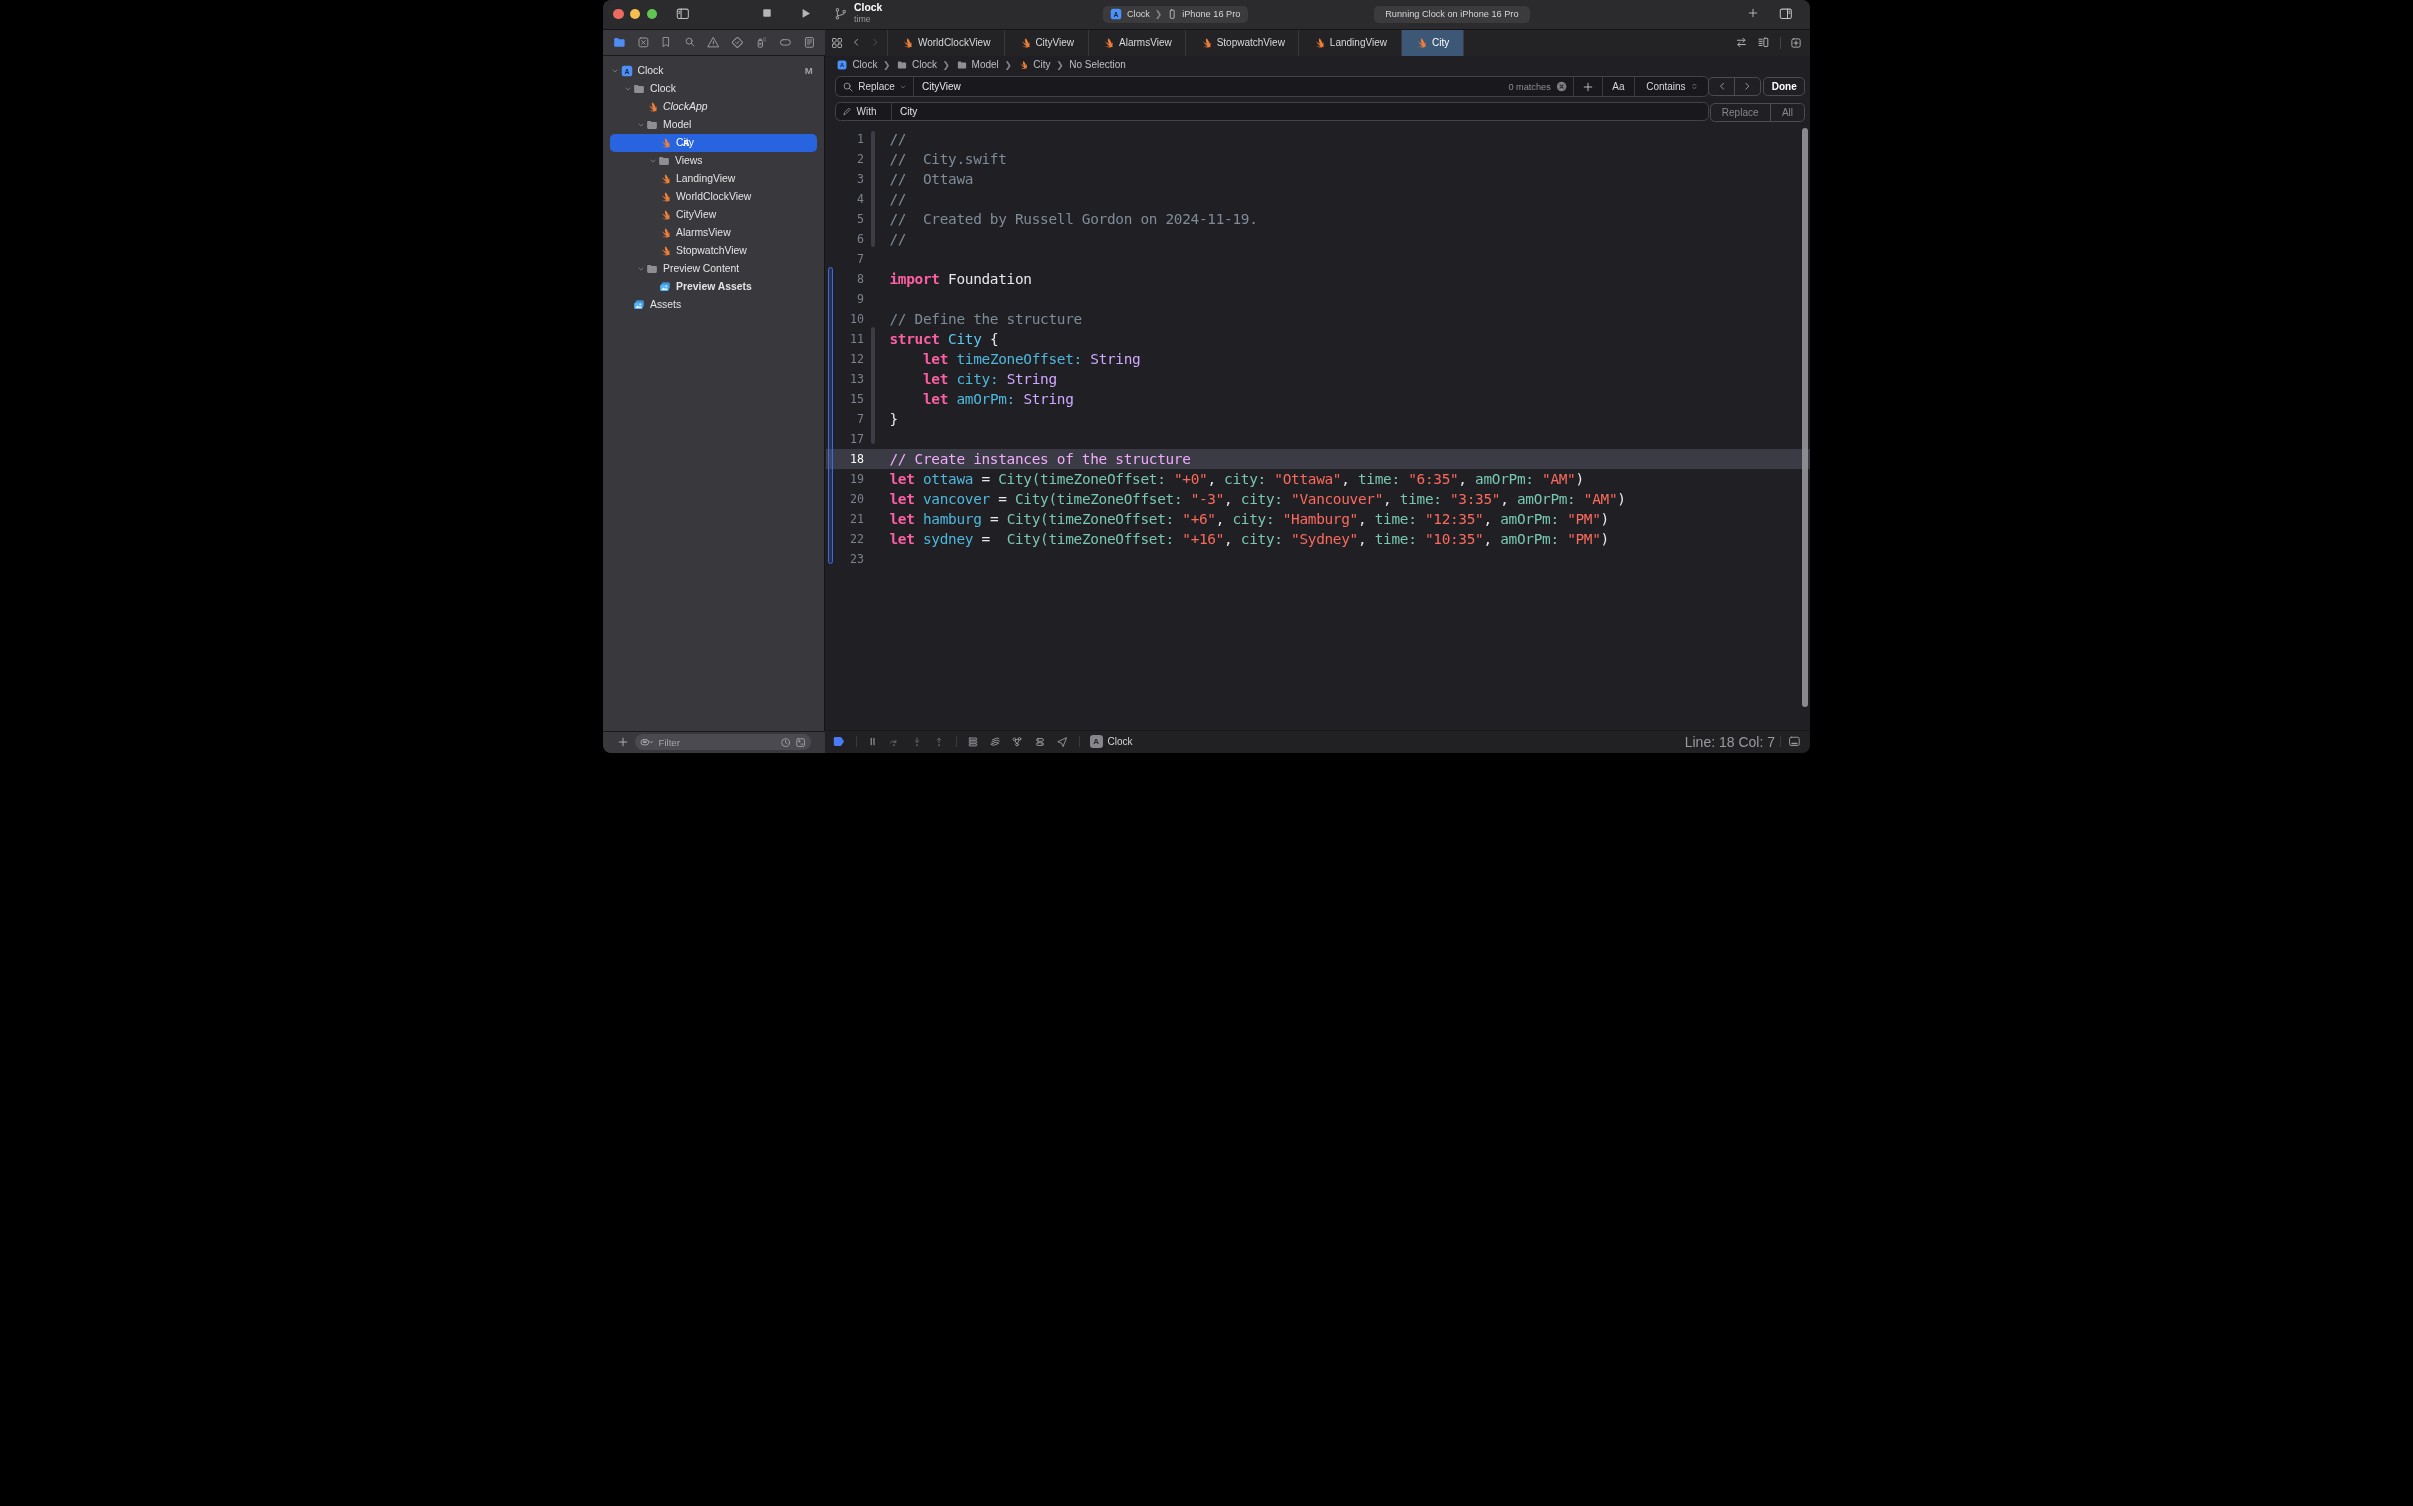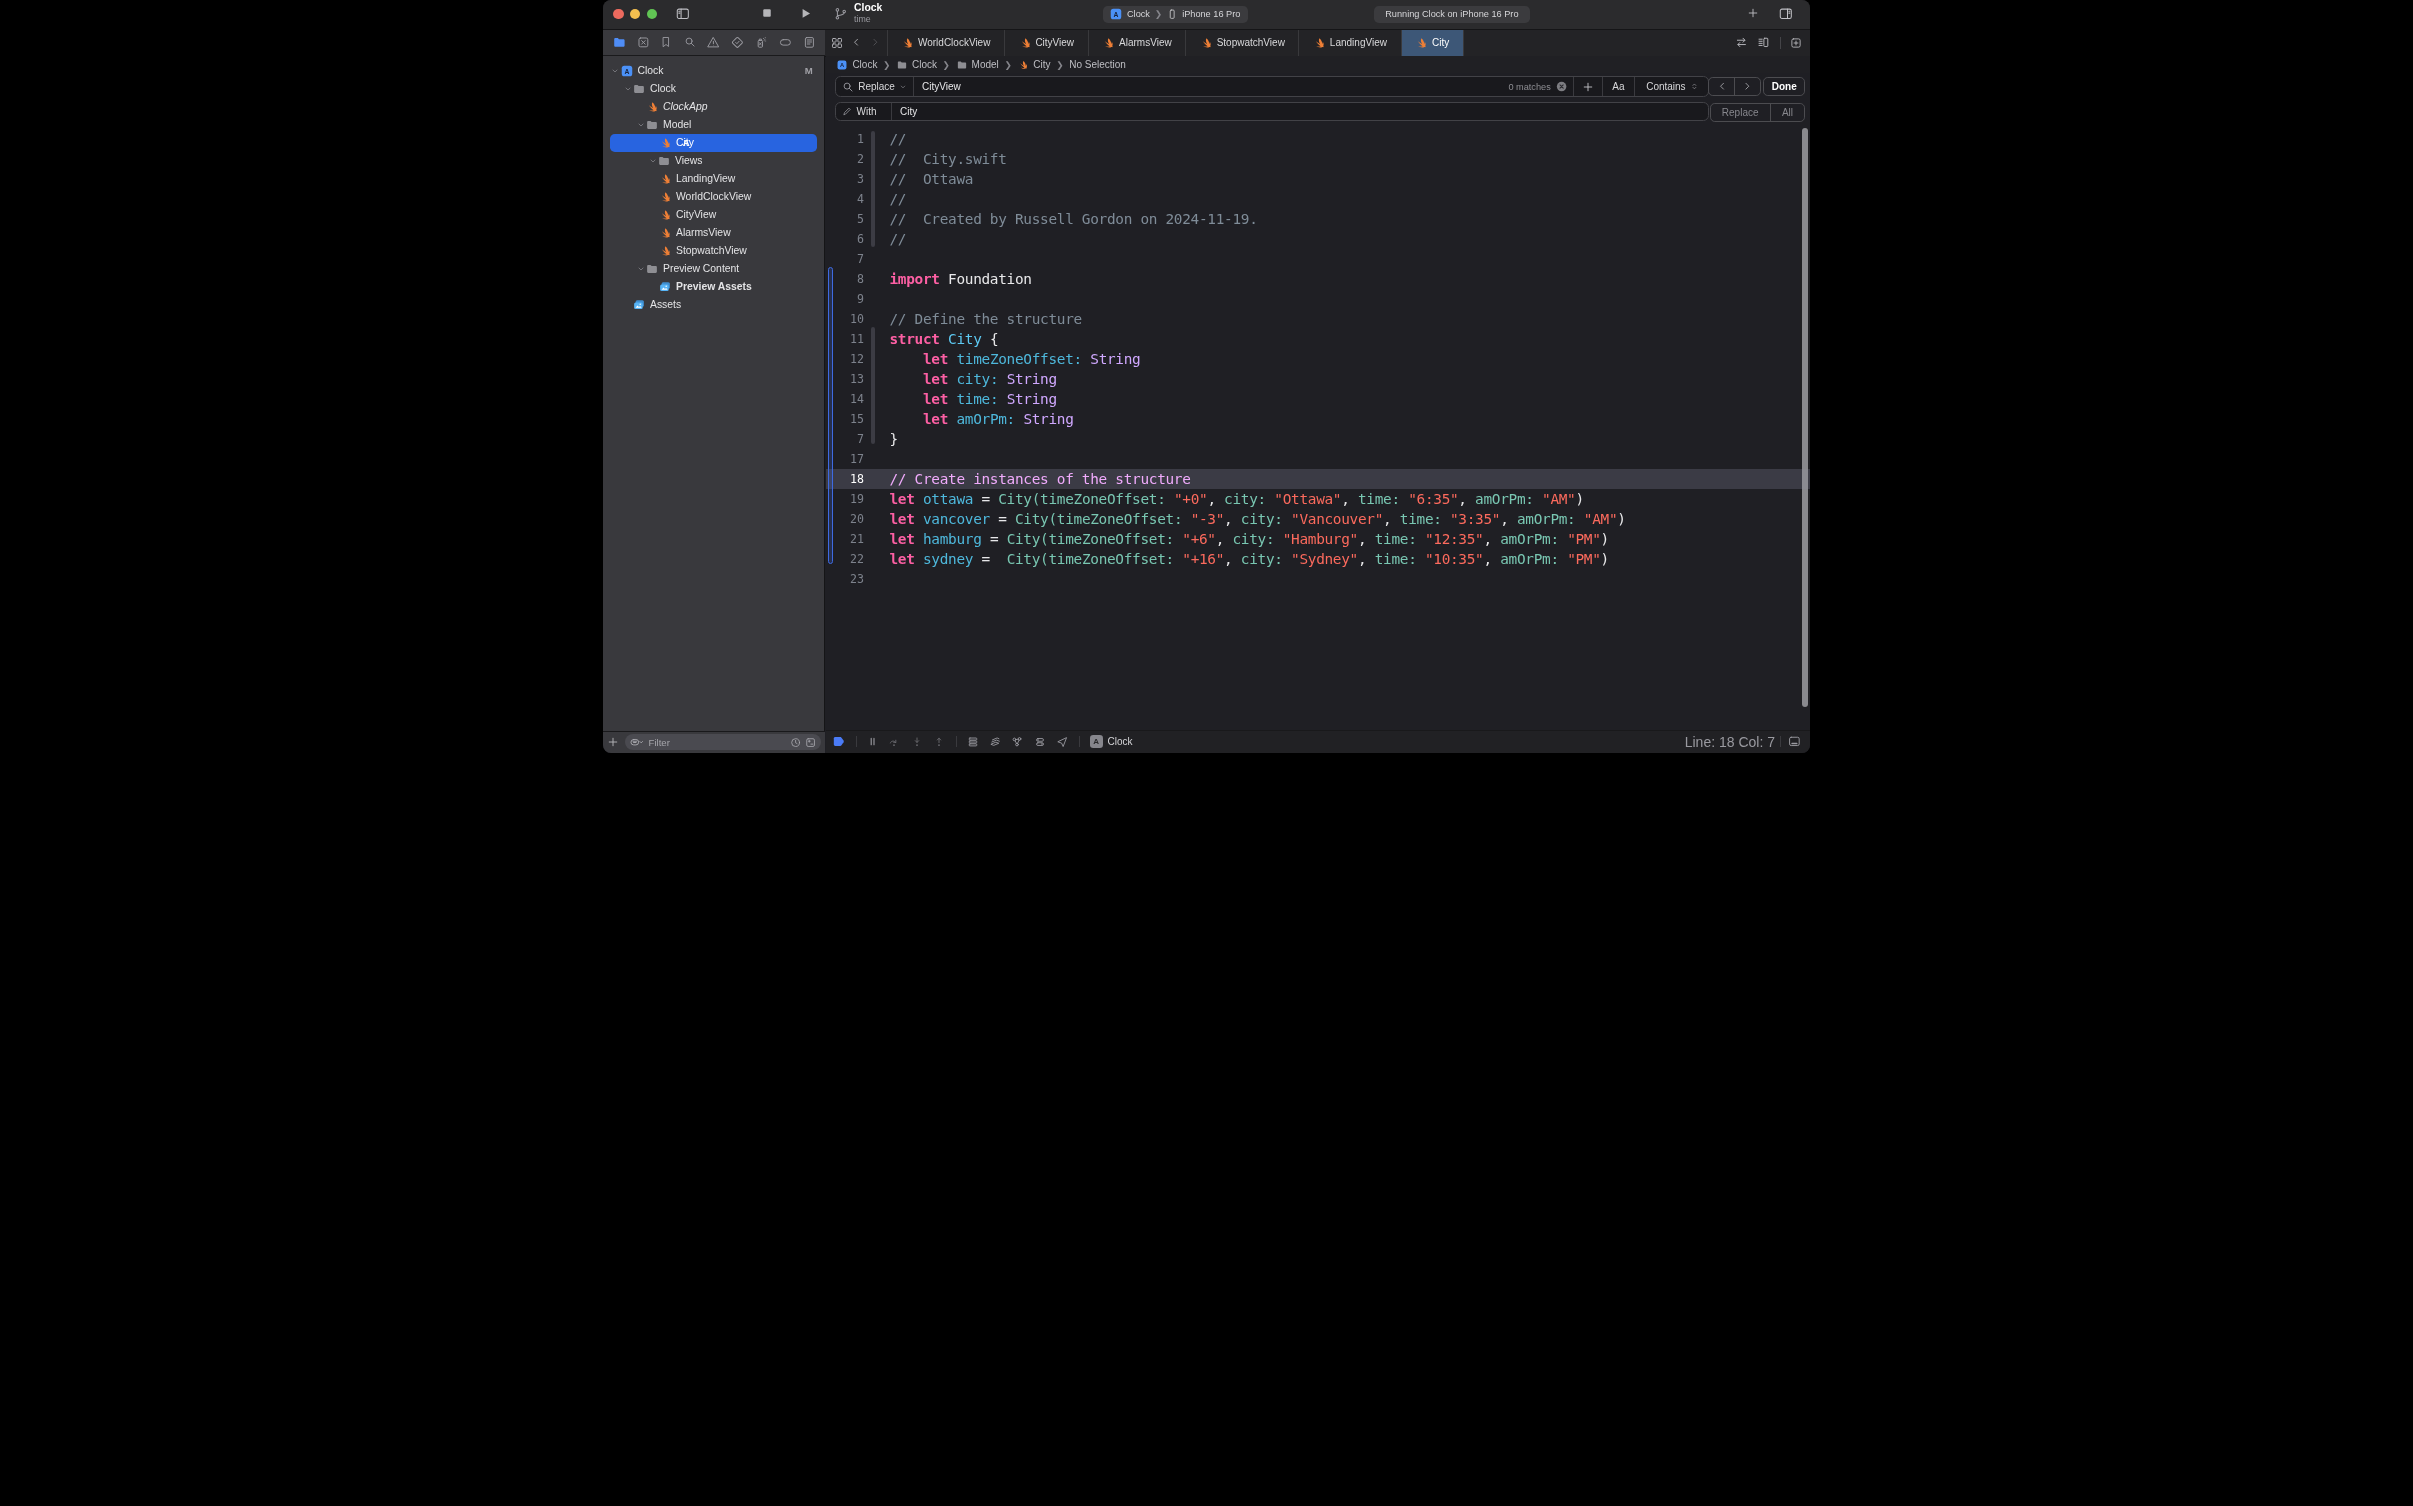--- a/index.html
+++ b/index.html
@@ -82,21 +82,21 @@
   .tk-t{color:#d0a8ff}
   .tk-n{color:#79c7b2}
   .tk-s{color:#fc6a5d}
   .changebar{position:absolute;left:2.4px;top:141px;width:4.8px;height:297px;border:1.2px solid #3e6ae1;background:rgba(62,106,225,.22);border-radius:3.2px;z-index:2;box-sizing:border-box;}
   .ribbon{position:absolute;left:45px;width:4px;background:#3c3c44;border-radius:2px;z-index:2;}
   .ribbon1{top:4.8px;height:116px;}
   .ribbon2{top:201px;height:117px;}
   .scrollthumb{position:absolute;right:2.4px;top:1.6px;width:5.6px;height:579px;background:#95959a;border-radius:3.2px;z-index:3;opacity:.9;}
 
   
-  .bottombar-left{position:absolute;left:0;bottom:0;width:222px;height:22.3px;background:#39393d;border-top:0.8px solid #19191b;display:flex;align-items:center;box-sizing:border-box;padding:0 4px;gap:6.4px;}
+  .bottombar-left{position:absolute;left:0;bottom:0;width:222px;height:22.3px;background:#39393d;border-top:0.8px solid #19191b;display:flex;align-items:center;box-sizing:border-box;padding:0 14px;gap:6.4px;}
   .filterfield{flex:1;height:16px;background:#4a4a50;border-radius:8px;display:flex;align-items:center;gap:4px;padding:0 4.8px;color:#a5a5aa;font-size:9.6px;}
   .filterfield .ph{flex:1;}
   .bottombar-right{position:absolute;left:223px;right:0;bottom:0;height:22.3px;background:#212124;border-top:0.8px solid #19191b;display:flex;align-items:center;gap:10.4px;padding-left:6.4px;color:#9b9ba1;}
   .bsep{width:0.8px;height:11.2px;background:#3a3a3e;}
   .appchip{width:12.8px;height:12.8px;border-radius:3.2px;background:#86868c;color:#2a2a2c;font-size:8px;font-weight:bold;display:flex;align-items:center;justify-content:center;}
   .bb-app{display:flex;align-items:center;gap:4.8px;color:#d5d5d8;font-size:10px;}
   .bb-status{position:absolute;right:35px;color:#9a9aa0;font-size:14px;}
   .bb-panel{position:absolute;right:9.6px;color:#9b9ba1;}
   .bb-sep2{position:absolute;right:29px;width:0.8px;height:11.2px;background:#3a3a3e;}
 </style>
@@ -610,21 +610,20 @@
         <div class="code-line"><span class="ln">4</span><span class="lt"><span class="tk-c">//</span></span></div>
         <div class="code-line"><span class="ln">5</span><span class="lt"><span class="tk-c">//  Created by Russell Gordon on 2024-11-19.</span></span></div>
         <div class="code-line"><span class="ln">6</span><span class="lt"><span class="tk-c">//</span></span></div>
         <div class="code-line"><span class="ln">7</span><span class="lt"></span></div>
         <div class="code-line"><span class="ln">8</span><span class="lt"><span class="tk-k">import</span><span class="tk-p"> Foundation</span></span></div>
         <div class="code-line"><span class="ln">9</span><span class="lt"></span></div>
         <div class="code-line"><span class="ln">10</span><span class="lt"><span class="tk-c">// Define the structure</span></span></div>
         <div class="code-line"><span class="ln">11</span><span class="lt"><span class="tk-k">struct</span><span class="tk-p"> </span><span class="tk-y">City</span><span class="tk-p"> {</span></span></div>
         <div class="code-line"><span class="ln">12</span><span class="lt"><span class="tk-p">    </span><span class="tk-k">let</span><span class="tk-p"> </span><span class="tk-d">timeZoneOffset:</span><span class="tk-p"> </span><span class="tk-t">String</span></span></div>
         <div class="code-line"><span class="ln">13</span><span class="lt"><span class="tk-p">    </span><span class="tk-k">let</span><span class="tk-p"> </span><span class="tk-d">city:</span><span class="tk-p"> </span><span class="tk-t">String</span></span></div>
-        <div class="code-line"><span class="ln">14</span><span class="lt"><span class="tk-p">    </span><span class="tk-k">let</span><span class="tk-p"> </span><span class="tk-d">time:</span><span class="tk-p"> </span><span class="tk-t">String</span></span></div>
         <div class="code-line"><span class="ln">15</span><span class="lt"><span class="tk-p">    </span><span class="tk-k">let</span><span class="tk-p"> </span><span class="tk-d">amOrPm:</span><span class="tk-p"> </span><span class="tk-t">String</span></span></div>
         <div class="code-line"><span class="ln">7</span><span class="lt"><span class="tk-p">}</span></span></div>
         <div class="code-line"><span class="ln">17</span><span class="lt"></span></div>
         <div class="code-line current"><span class="ln">18</span><span class="lt"><span class="tk-c2">// Create instances of the structure</span></span></div>
         <div class="code-line"><span class="ln">19</span><span class="lt"><span class="tk-k">let</span><span class="tk-p"> </span><span class="tk-d">ottawa</span><span class="tk-p"> = </span><span class="tk-n">City(timeZoneOffset:</span><span class="tk-p"> </span><span class="tk-s">"+0"</span><span class="tk-p">, </span><span class="tk-n">city:</span><span class="tk-p"> </span><span class="tk-s">"Ottawa"</span><span class="tk-p">, </span><span class="tk-n">time:</span><span class="tk-p"> </span><span class="tk-s">"6:35"</span><span class="tk-p">, </span><span class="tk-n">amOrPm:</span><span class="tk-p"> </span><span class="tk-s">"AM"</span><span class="tk-p">)</span></span></div>
         <div class="code-line"><span class="ln">20</span><span class="lt"><span class="tk-k">let</span><span class="tk-p"> </span><span class="tk-d">vancover</span><span class="tk-p"> = </span><span class="tk-n">City(timeZoneOffset:</span><span class="tk-p"> </span><span class="tk-s">"-3"</span><span class="tk-p">, </span><span class="tk-n">city:</span><span class="tk-p"> </span><span class="tk-s">"Vancouver"</span><span class="tk-p">, </span><span class="tk-n">time:</span><span class="tk-p"> </span><span class="tk-s">"3:35"</span><span class="tk-p">, </span><span class="tk-n">amOrPm:</span><span class="tk-p"> </span><span class="tk-s">"AM"</span><span class="tk-p">)</span></span></div>
         <div class="code-line"><span class="ln">21</span><span class="lt"><span class="tk-k">let</span><span class="tk-p"> </span><span class="tk-d">hamburg</span><span class="tk-p"> = </span><span class="tk-n">City(timeZoneOffset:</span><span class="tk-p"> </span><span class="tk-s">"+6"</span><span class="tk-p">, </span><span class="tk-n">city:</span><span class="tk-p"> </span><span class="tk-s">"Hamburg"</span><span class="tk-p">, </span><span class="tk-n">time:</span><span class="tk-p"> </span><span class="tk-s">"12:35"</span><span class="tk-p">, </span><span class="tk-n">amOrPm:</span><span class="tk-p"> </span><span class="tk-s">"PM"</span><span class="tk-p">)</span></span></div>
         <div class="code-line"><span class="ln">22</span><span class="lt"><span class="tk-k">let</span><span class="tk-p"> </span><span class="tk-d">sydney</span><span class="tk-p"> =  </span><span class="tk-n">City(timeZoneOffset:</span><span class="tk-p"> </span><span class="tk-s">"+16"</span><span class="tk-p">, </span><span class="tk-n">city:</span><span class="tk-p"> </span><span class="tk-s">"Sydney"</span><span class="tk-p">, </span><span class="tk-n">time:</span><span class="tk-p"> </span><span class="tk-s">"10:35"</span><span class="tk-p">, </span><span class="tk-n">amOrPm:</span><span class="tk-p"> </span><span class="tk-s">"PM"</span><span class="tk-p">)</span></span></div>
         <div class="code-line"><span class="ln">23</span><span class="lt"></span></div>
       </div>

